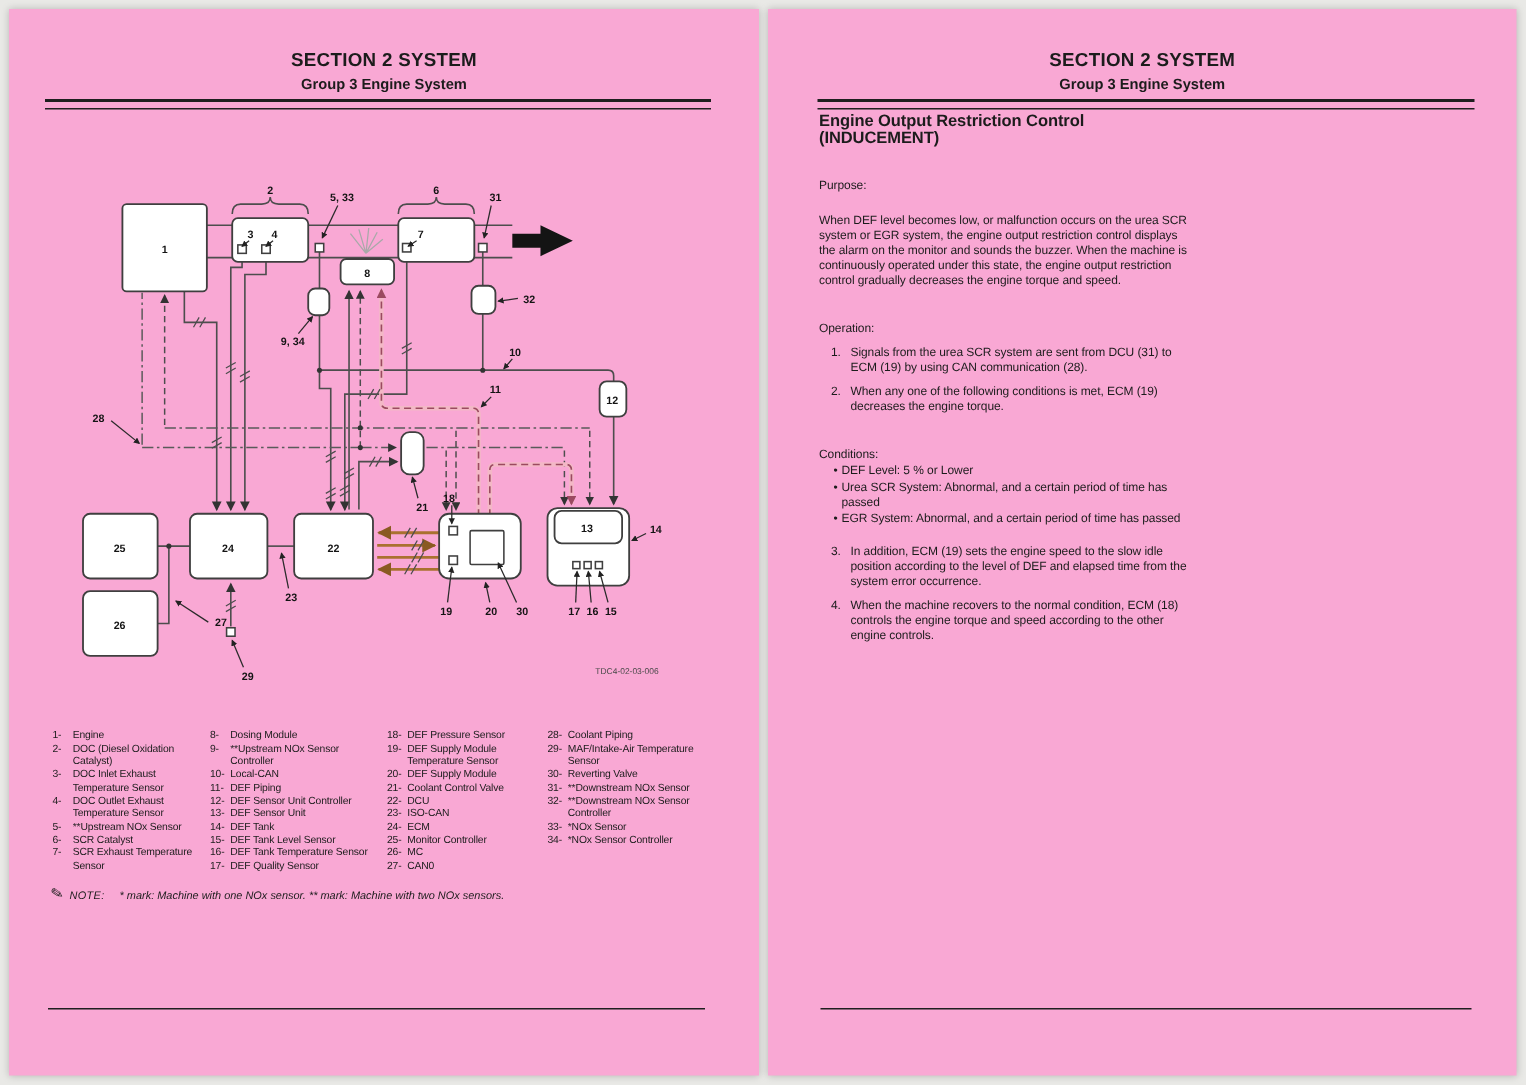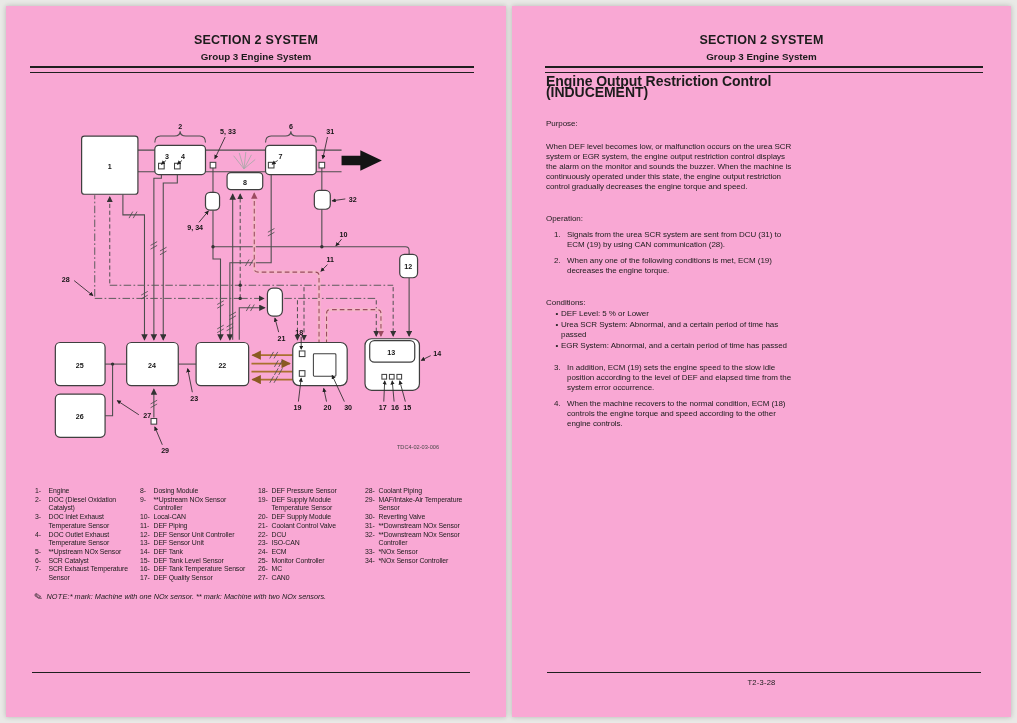--- a/index.html
+++ b/index.html
@@ -42,25 +42,25 @@
 
   
   .legend{position:absolute;top:481px;font-size:6.9px;line-height:8.7px;letter-spacing:-.1px}
   .lc0{left:29px;width:101px}.lc1{left:134px;width:115px}.lc2{left:252px;width:104px}.lc3{left:359px;width:118px}
   .li{display:flex}
   .li .n{width:13.5px;flex:none}
   .li .t{flex:1}
 
   .note{position:absolute;top:586px;left:28px;right:20px;font-size:7.3px;font-style:italic;display:flex;align-items:flex-start}
   .note .ic{font-style:normal;font-size:10px;line-height:9px;margin-right:4px;transform:rotate(-10deg)}
-  .note .nl{letter-spacing:.2px}
+  .note .nl{margin-right:10px;letter-spacing:.2px}
 
   
   .col{position:absolute;left:34px;top:70px;width:252px;font-size:8px;line-height:10px;letter-spacing:-.05px}
-  .rtitle{font-size:14px;font-weight:bold;line-height:10.5px;margin-bottom:14px}
+  .rtitle{font-size:11px;font-weight:bold;line-height:10.5px;margin-bottom:14px}
   .sect{margin-top:22px}
   .para{margin-top:13px}
   .oli{display:flex;margin-top:6px}
   .oli .on{flex:none;width:13px;margin-left:8px}
   .oli .ot{flex:1}
   .bli{display:flex;margin-top:1px}
   .bli .bu{flex:none;width:8px;margin-left:7px;text-align:center}
   .bli .bt{flex:1}
   .gap1{margin-top:12px}
 </style>
@@ -476,14 +476,13 @@
       <span class="on">3.</span>
       <span class="ot">In addition, ECM (19) sets the engine speed to the slow idle position according to the level of DEF and elapsed time from the system error occurrence.</span>
     </div>
     <div class="oli">
       <span class="on">4.</span>
       <span class="ot">When the machine recovers to the normal condition, ECM (18) controls the engine torque and speed according to the other engine controls.</span>
     </div>
   </div>
 
   <div class="frule"></div>
-  <div class="ftxt">T2-3-28</div>
 </div>
 
 </body></html>

